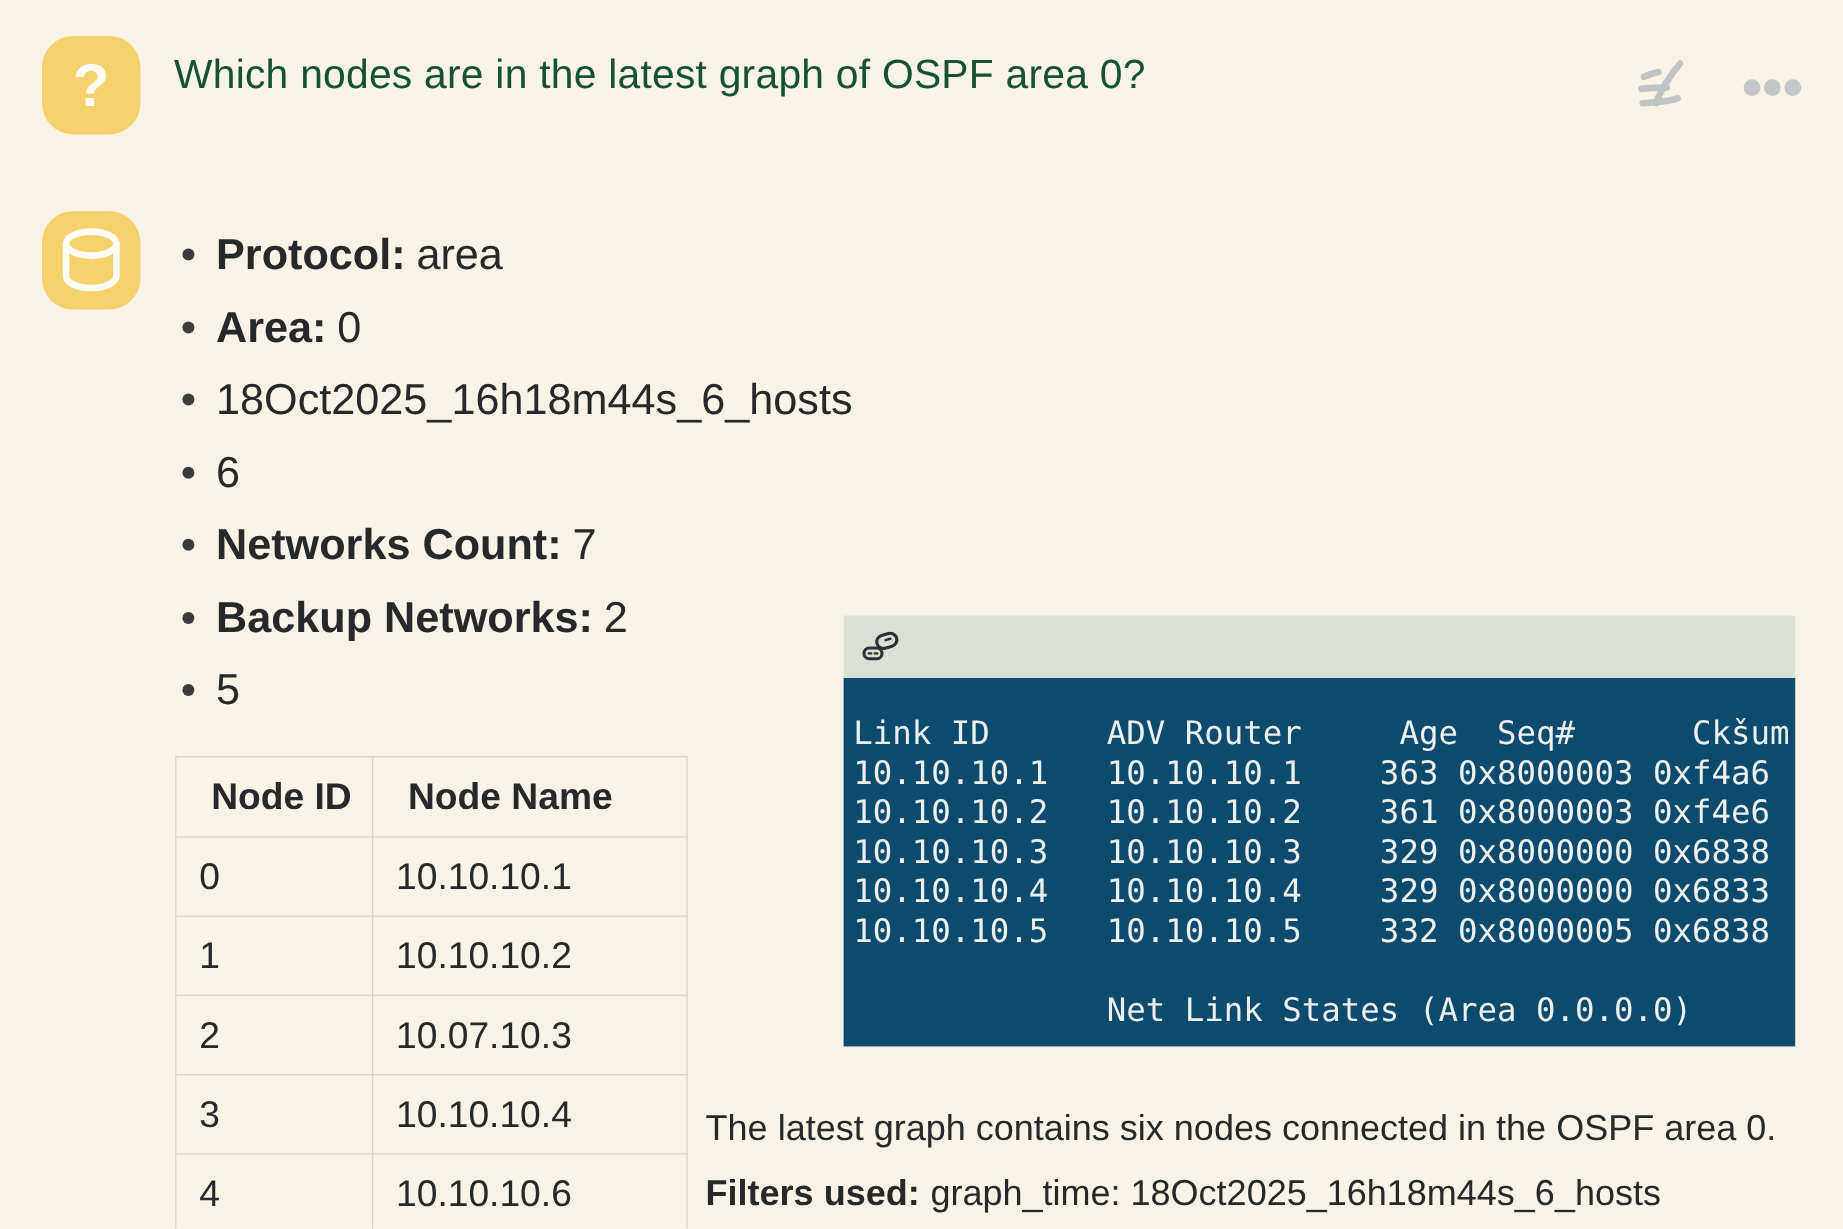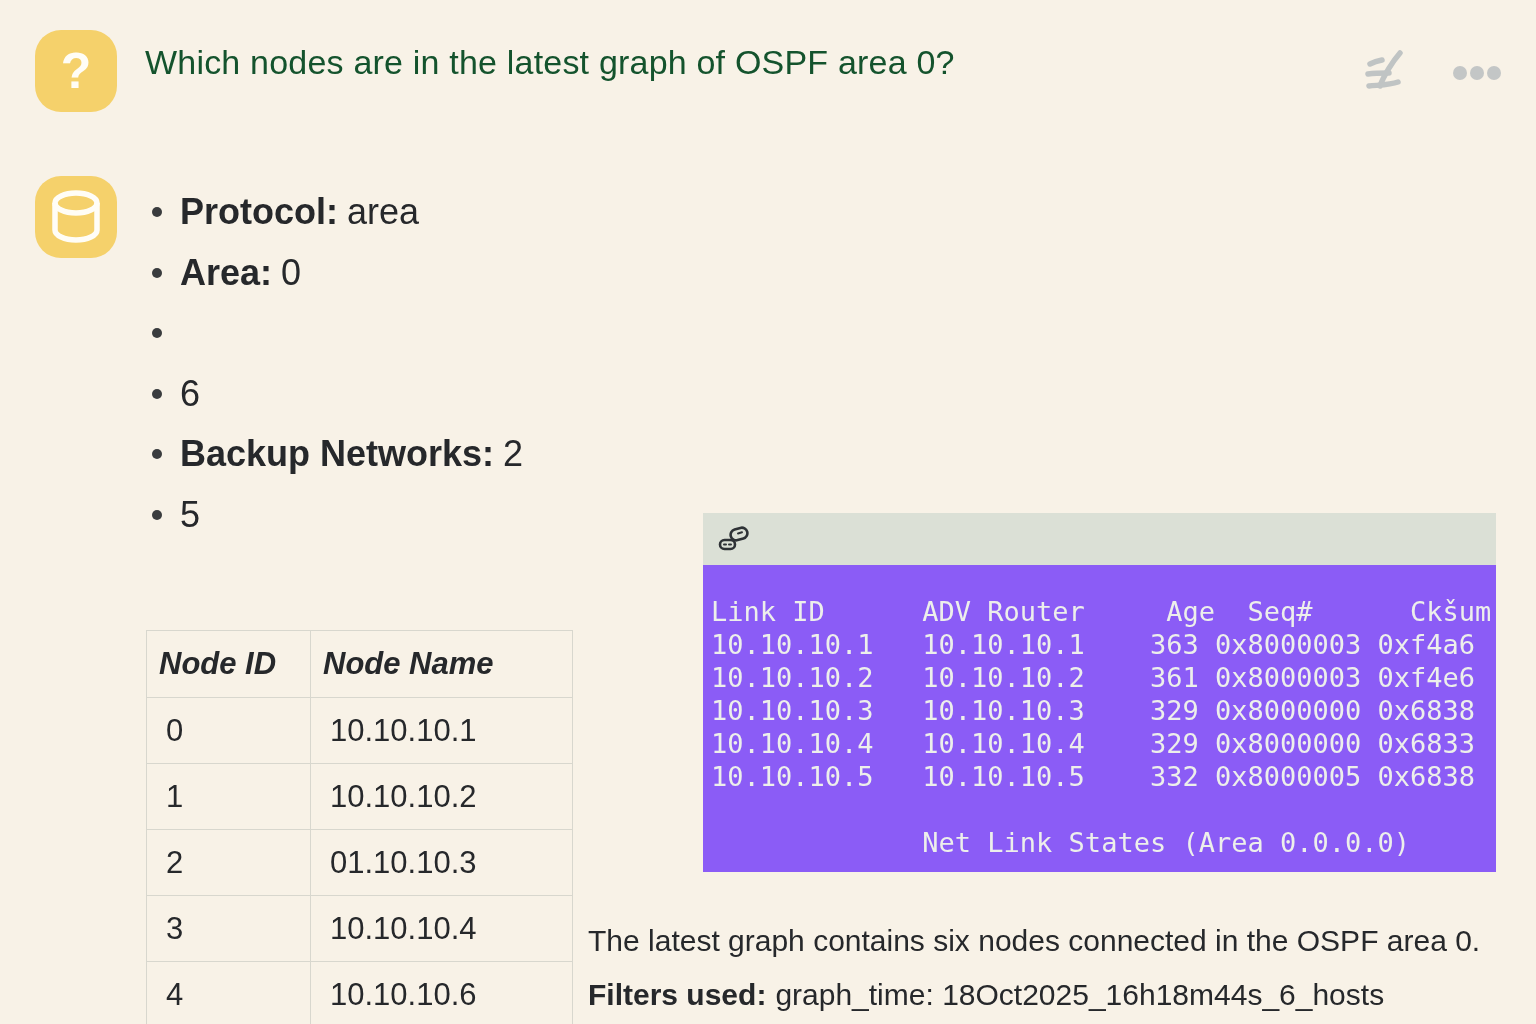--- a/index.html
+++ b/index.html
@@ -47,32 +47,32 @@
   .bullets .val { font-weight: 400; }
 
   
   .node-table {
     position: absolute; left: 146px; top: 630px;
     border-collapse: collapse; font-size: 31px;
   }
   .node-table th, .node-table td {
     border: 1.5px solid #d8d7ce; text-align: left; vertical-align: middle;
   }
-  .node-table th { width: 164px; height: 67px; font-weight: 600; padding-left: 12px; font-style: italic; }
+  .node-table th { width: 164px; height: 67px; font-weight: 600; padding-left: 29px; }
   .node-table th + th { width: 262px; }
   .node-table td { height: 66px; padding-left: 19px; font-weight: 400; }
 
   
   .terminal { position: absolute; left: 703px; top: 513px; width: 793px; }
   .term-header {
     height: 52px; background: #dbe0d6;
     display: flex; align-items: center; padding-left: 15px;
   }
   .term-body {
-    background: #8b5cf6; height: 307px; overflow: hidden;
+    background: #0c4a6e; height: 307px; overflow: hidden;
   }
   .term-body pre {
     font-family: "DejaVu Sans Mono", monospace;
     font-size: 27px; line-height: 33px;
     color: #edefeb; padding: 30px 8px 14px 8px; white-space: pre;
   }
 
   
   .summary {
     position: absolute; left: 588px; top: 924px;
@@ -128,23 +128,28 @@
 <ul class="bullets">
   <li>
     <span class="lbl">Protocol:</span>
     <span class="val">area</span>
   </li>
   <li>
     <span class="lbl">Area:</span>
     <span class="val">0</span>
   </li>
   <li>
+    <span class="val">18Oct2025_16h18m44s_6_hosts</span>
   </li>
   <li>
     <span class="val">6</span>
+  </li>
+  <li>
+    <span class="lbl">Networks Count:</span>
+    <span class="val">7</span>
   </li>
   <li>
     <span class="lbl">Backup Networks:</span>
     <span class="val">2</span>
   </li>
   <li>
     <span class="val">5</span>
   </li>
 </ul>
 
@@ -159,21 +164,21 @@
     <tr>
       <td>0</td>
       <td>10.10.10.1</td>
     </tr>
     <tr>
       <td>1</td>
       <td>10.10.10.2</td>
     </tr>
     <tr>
       <td>2</td>
-      <td>01.10.10.3</td>
+      <td>10.07.10.3</td>
     </tr>
     <tr>
       <td>3</td>
       <td>10.10.10.4</td>
     </tr>
     <tr>
       <td>4</td>
       <td>10.10.10.6</td>
     </tr>
   </tbody>

